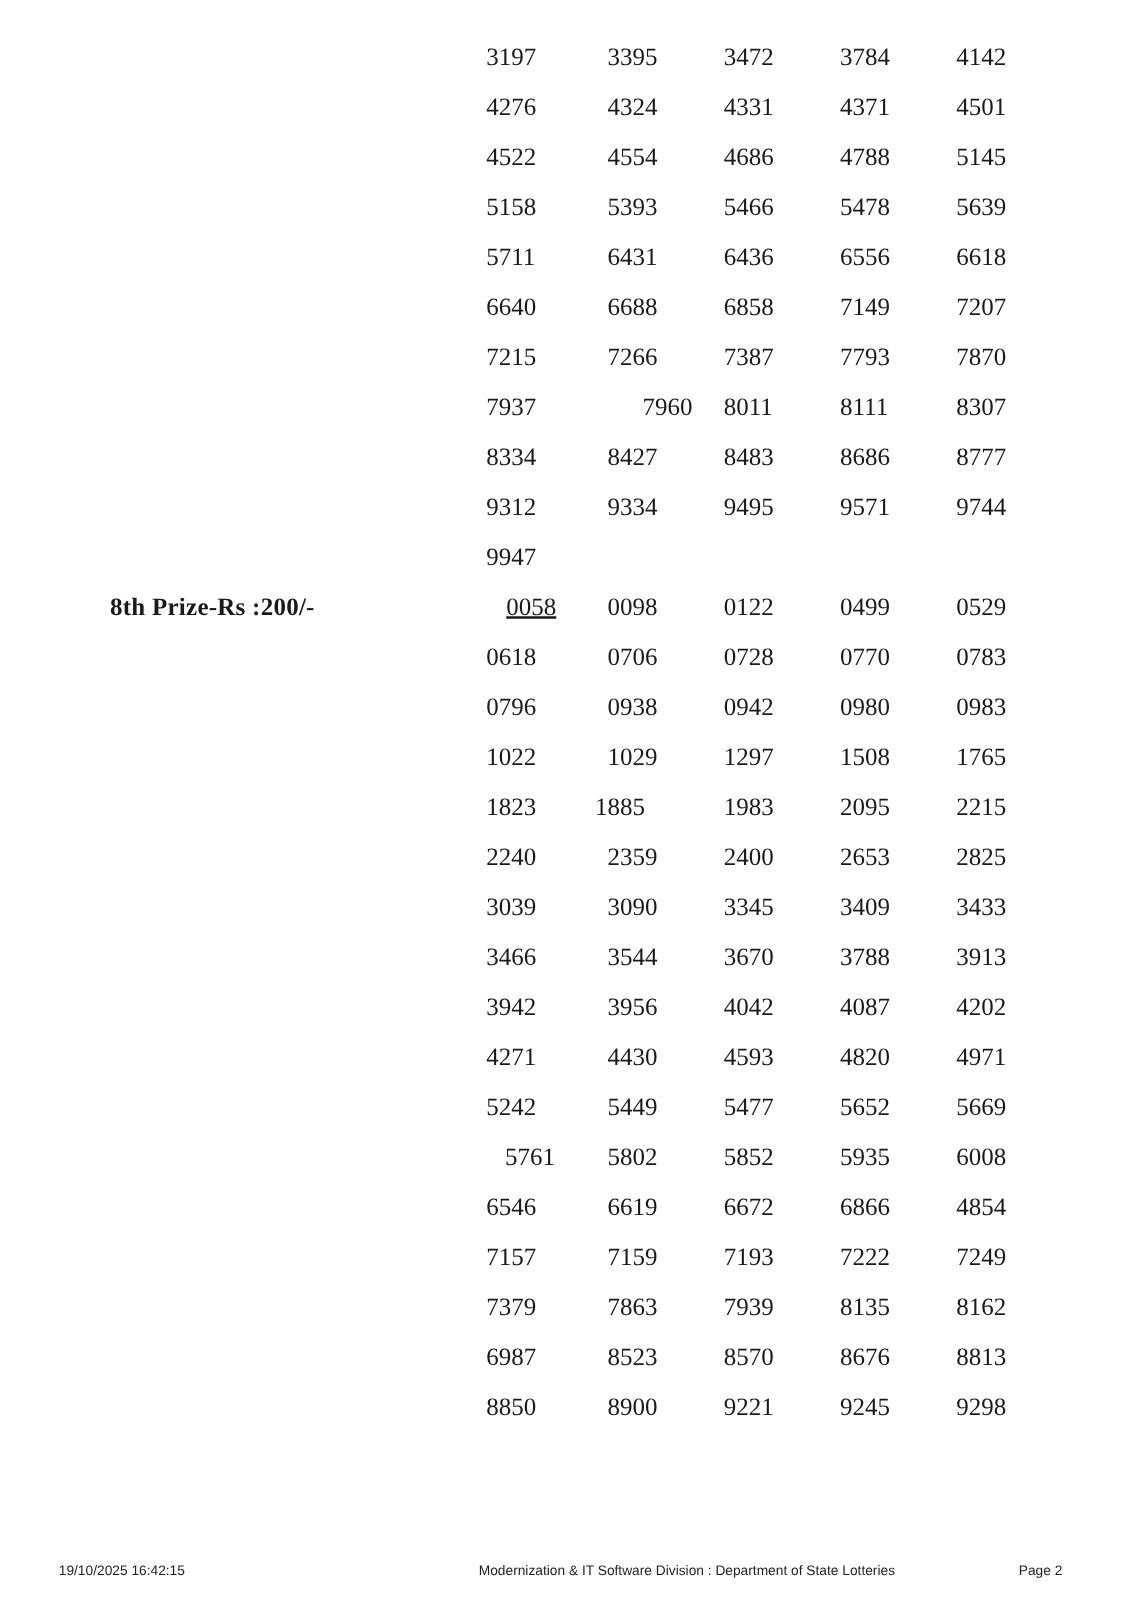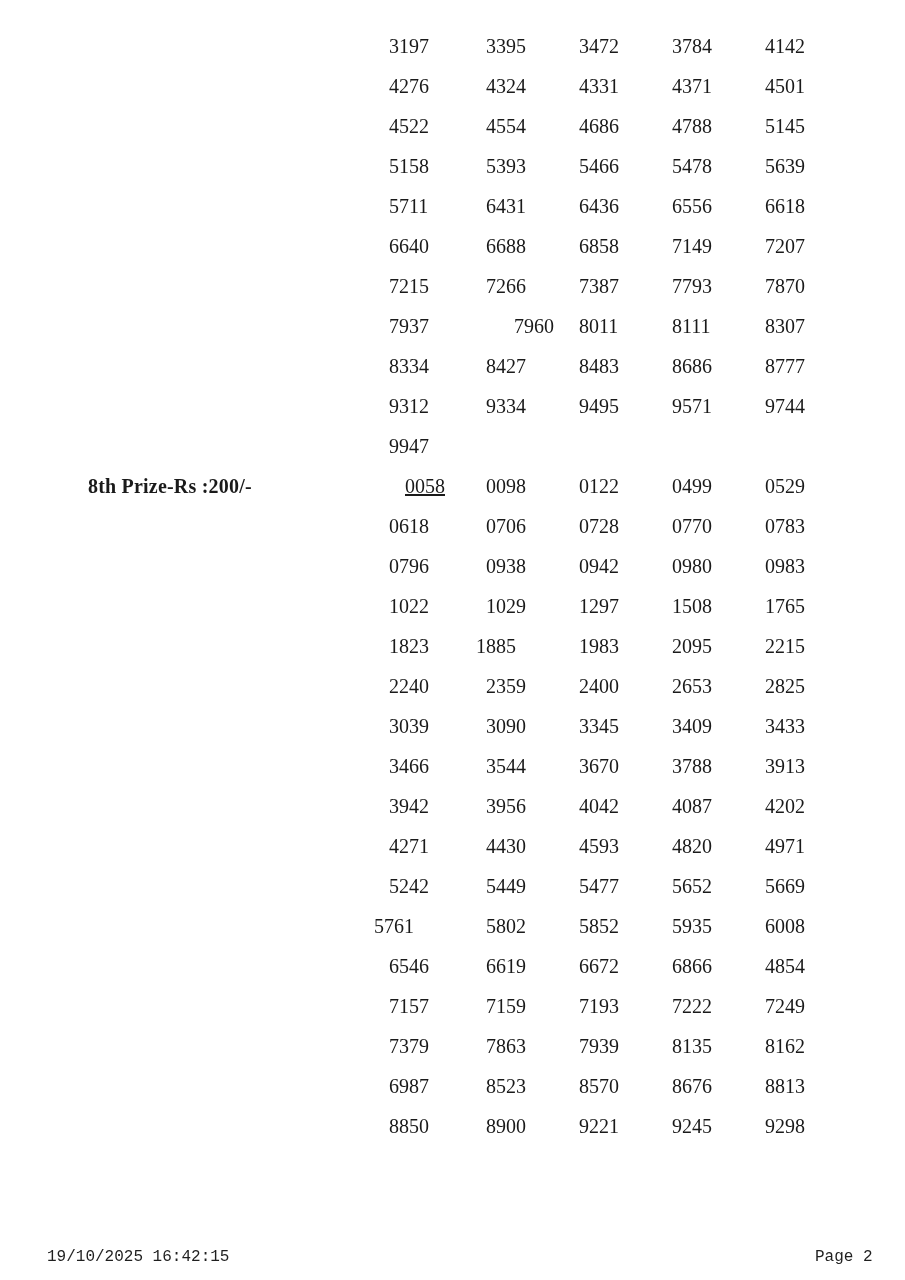--- a/index.html
+++ b/index.html
@@ -40,22 +40,22 @@
     width: 70px;
     text-align: left;
   }
   .footer {
     position: absolute;
     top: 1248px;
     left: 0;
     width: 100%;
     height: 18px;
     line-height: 18px;
-    font-family: Liberation Mono, monospace;
-    font-size: 16px;
+    font-family: Liberation Sans, sans-serif;
+    font-size: 11px;
     color: #1f1f1f;
   }
   .footer-datetime {
     position: absolute;
     left: 47px;
     white-space: nowrap;
   }
   .footer-division {
     position: absolute;
     left: 383px;
@@ -217,21 +217,21 @@
         <span class="num" style="left: 765px;">4971</span>
       </div>
       <div class="num-row">
         <span class="num" style="left: 389px;">5242</span>
         <span class="num" style="left: 486px;">5449</span>
         <span class="num" style="left: 579px;">5477</span>
         <span class="num" style="left: 672px;">5652</span>
         <span class="num" style="left: 765px;">5669</span>
       </div>
       <div class="num-row">
-        <span class="num" style="left: 374px;">5761</span>
+        <span class="num" style="left: 389px; text-align: center;">5761</span>
         <span class="num" style="left: 486px;">5802</span>
         <span class="num" style="left: 579px;">5852</span>
         <span class="num" style="left: 672px;">5935</span>
         <span class="num" style="left: 765px;">6008</span>
       </div>
       <div class="num-row">
         <span class="num" style="left: 389px;">6546</span>
         <span class="num" style="left: 486px;">6619</span>
         <span class="num" style="left: 579px;">6672</span>
         <span class="num" style="left: 672px;">6866</span>
@@ -261,15 +261,16 @@
       <div class="num-row">
         <span class="num" style="left: 389px;">8850</span>
         <span class="num" style="left: 486px;">8900</span>
         <span class="num" style="left: 579px;">9221</span>
         <span class="num" style="left: 672px;">9245</span>
         <span class="num" style="left: 765px;">9298</span>
       </div>
     </div>
   <div class="footer">
     <span class="footer-datetime">19/10/2025 16:42:15</span>
+    <span class="footer-division">Modernization &amp; IT Software Division : Department of State Lotteries</span>
     <span class="footer-page">Page 2</span>
   </div>
 </div>
 
 </body></html>

